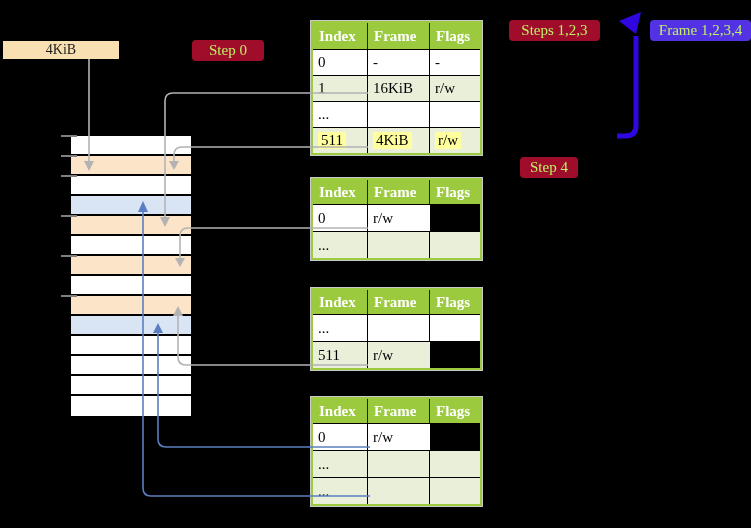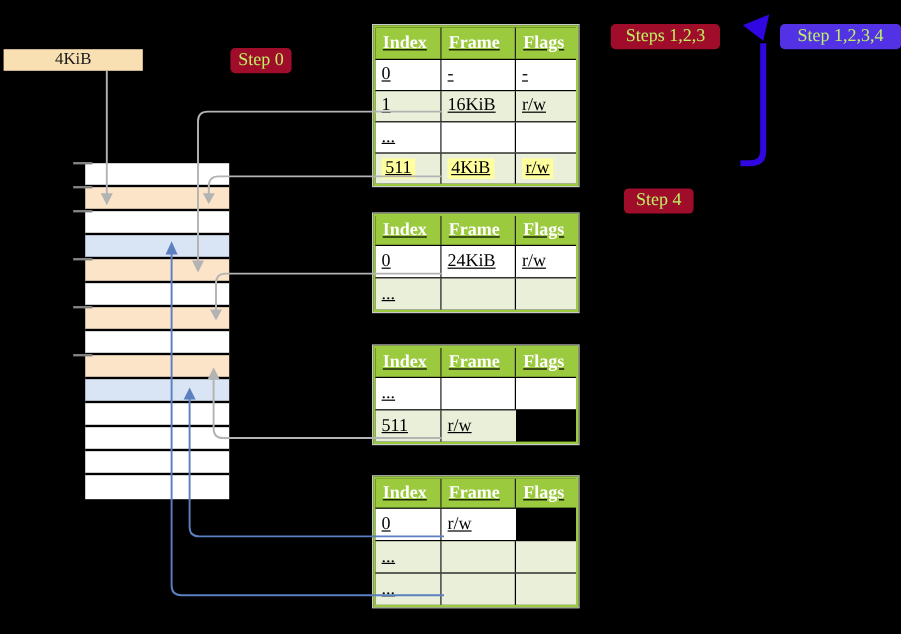--- a/index.html
+++ b/index.html
@@ -9,21 +9,21 @@
     font-family:"Liberation Serif","DejaVu Serif",serif;
   }
   
   .badge{
     position:absolute;height:21px;border-radius:4px;color:#bef264;
     font-size:15px;line-height:21px;text-align:center;white-space:nowrap;
     padding:0 6px;box-sizing:border-box;
   }
   .badge.red{background:var(--badge-red,#a00d2b);}
   .badge.purple{background:var(--badge-purple,#5331e4);}
-  #badge-step0{left:192px;top:40px;width:51px;}
+  #badge-step0{left:192px;top:40px;width:72px;}
   #badge-steps123{left:509px;top:20px;width:91px;}
   #badge-steps1234{left:650px;top:20px;width:101px;}
   #badge-step4{left:520px;top:157px;width:58px;}
   
   #size-label{
     position:absolute;left:3px;top:41px;width:116px;height:18px;
     background:var(--label-wheat,#f8e0b2);color:#1a1a1a;
     font-size:14px;line-height:18px;text-align:center;
   }
   
@@ -39,21 +39,21 @@
   
   .ptable{
     position:absolute;left:311px;width:167px;z-index:2;
     border:2px solid var(--table-header-green,#9bca3e);
     box-shadow:0 0 0 1px #c9c9c9;background:#000;
   }
   #table-0{top:21px;}
   #table-1{top:178px;}
   #table-2{top:288px;}
   #table-3{top:397px;}
-  .trow{display:grid;grid-template-columns:55px 62px 50px;text-decoration:underline;}
+  .trow{display:grid;grid-template-columns:55px 62px 50px;}
   .trow.thead .th{
     background:var(--table-header-green,#9bca3e);color:#fff;font-weight:bold;
     font-size:15px;display:flex;align-items:center;padding-left:6px;
     box-sizing:border-box;border-right:1px solid #222;height:24px;
   }
   #table-0 .trow.thead .th{height:26px;}
   .trow.thead .th:last-child{border-right:none;}
   .tbody-row{border-top:1px solid #000;}
   .tbody-row .td{
     font-size:15px;color:#000;display:flex;align-items:center;
@@ -76,21 +76,21 @@
 </style>
 </head>
 <body>
 
 <div id="canvas">
 
   <div id="size-label">4KiB</div>
 
   <div id="badge-step0" class="badge red">Step 0</div>
   <div id="badge-steps123" class="badge red">Steps 1,2,3</div>
-  <div id="badge-steps1234" class="badge purple">Step 1,2,3,4</div>
+  <div id="badge-steps1234" class="badge purple">Frame 1,2,3,4</div>
   <div id="badge-step4" class="badge red">Step 4</div>
 
   <div id="memory-strip">
       <div class="mrow white"></div>
       <div class="mrow peach"></div>
       <div class="mrow white"></div>
       <div class="mrow blue"></div>
       <div class="mrow peach"></div>
       <div class="mrow white"></div>
       <div class="mrow peach"></div>
@@ -152,23 +152,20 @@
     </div>
   <div id="table-1" class="ptable">
       <div class="trow thead">
         <div class="th">Index</div>
         <div class="th">Frame</div>
         <div class="th">Flags</div>
       </div>
       <div class="trow tbody-row white">
         <div class="td">
           <span>0</span>
-        </div>
-        <div class="td">
-          <span>24KiB</span>
         </div>
         <div class="td">
           <span>r/w</span>
         </div>
       </div>
       <div class="trow tbody-row green">
         <div class="td">
           <span>...</span>
         </div>
         <div class="td"></div>

